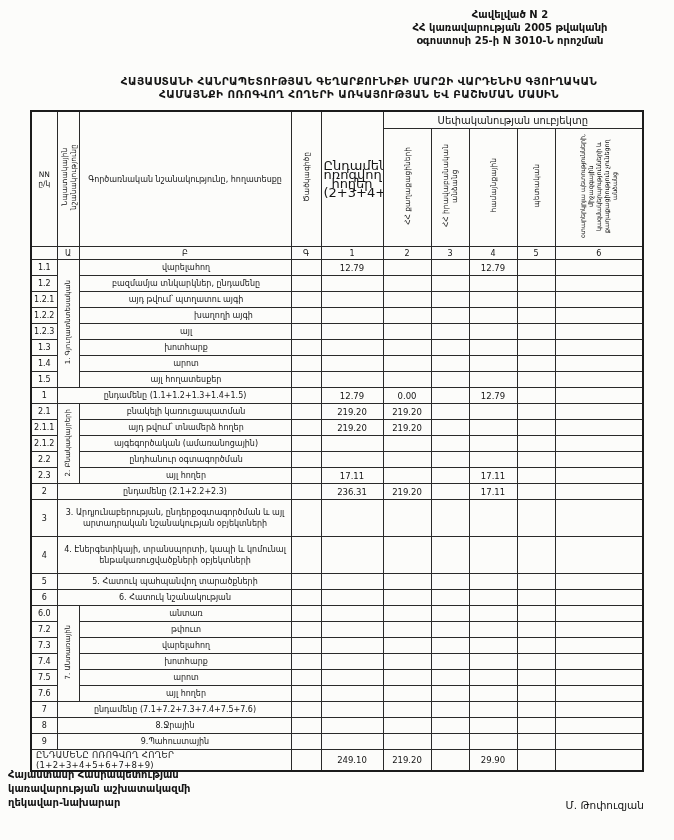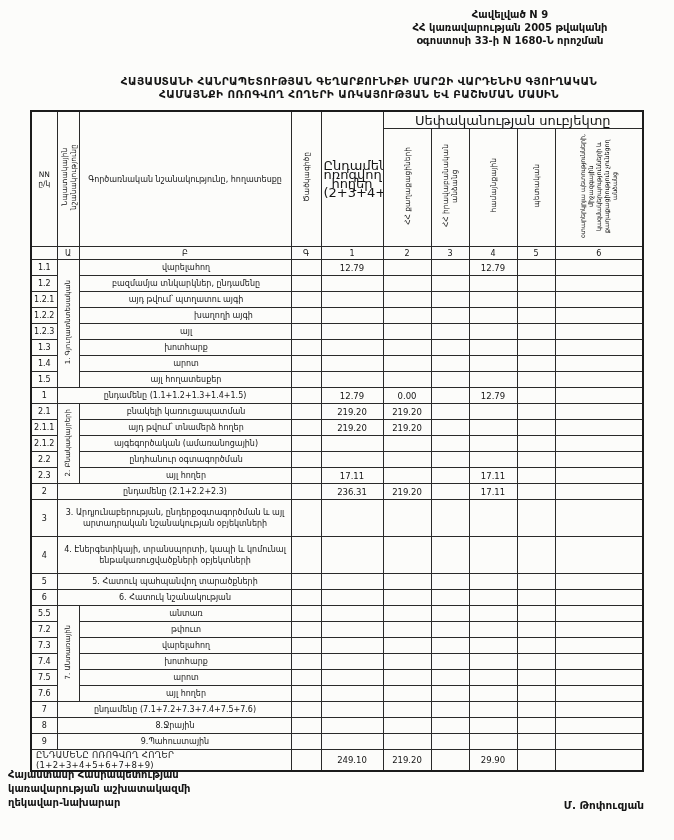--- a/index.html
+++ b/index.html
@@ -37,21 +37,21 @@
     border:2px solid #1c1c1c;
   }
   .land-table th, .land-table td {
     border:1px solid #2a2a2a;
     padding:0 2px;
     font-weight:normal;
     vertical-align:middle;
     overflow:hidden;
   }
   thead th { text-align:center; }
-  .h-own { height:16px; font-size:13px; }
+  .h-own { height:16px; font-size:10px; }
   thead tr.vert-row { height:118px; }
   thead tr.letters th { height:12px; font-size:8px; padding:0; }
   .h-label span { font-size:8px; display:block; text-align:center; }
   .h-total { font-size:13px; line-height:9px; }
   .h-nn { font-size:7.5px; line-height:9px; padding:0 1px; }
   .vtext {
     writing-mode:vertical-rl;
     transform:rotate(180deg);
     white-space:normal;
     display:inline-block;
@@ -71,32 +71,32 @@
   tbody tr.tall td.c-label { line-height:11px; }
   tbody tr.grand td { height:16px; }
   tbody td.c-grand { text-align:left; font-size:8.5px; letter-spacing:0.3px; }
   .footer {
     position:absolute;
     left:8px; right:8px; top:768px;
     font-size:10px; font-weight:bold; line-height:14px;
   }
   .signature {
     position:absolute; right:22px; top:30px;
-    font-size:10.5px; font-weight:bold;
+    font-size:10.5px; font-weight:normal;
   }
 </style>
 </head>
 <body>
 
 <div class="page">
 
   <div class="appendix">
-    <div>Հավելված N 9</div>
+    <div>Հավելված N 2</div>
     <div>ՀՀ կառավարության 2005 թվականի</div>
-    <div>օգոստոսի 33-ի N 1680-Ն որոշման</div>
+    <div>օգոստոսի 25-ի N 3010-Ն որոշման</div>
   </div>
 
   <div class="title">
     <div>ՀԱՅԱՍՏԱՆԻ ՀԱՆՐԱՊԵՏՈՒԹՅԱՆ ԳԵՂԱՐՔՈՒՆԻՔԻ ՄԱՐԶԻ ՎԱՐԴԵՆԻՍ ԳՅՈՒՂԱԿԱՆ</div>
     <div>ՀԱՄԱՅՆՔԻ ՈՌՈԳՎՈՂ ՀՈՂԵՐԻ ԱՌԿԱՅՈՒԹՅԱՆ ԵՎ ԲԱՇԽՄԱՆ ՄԱՍԻՆ</div>
   </div>
 
   <table class="land-table">
     <colgroup>
       <col style="width:26px">
@@ -347,21 +347,21 @@
           <td class="c-label" colspan="2">6. Հատուկ նշանակության</td>
           <td class="c-code"></td>
           <td class="c-val"></td>
           <td class="c-val"></td>
           <td class="c-val"></td>
           <td class="c-val"></td>
           <td class="c-val"></td>
           <td class="c-val"></td>
         </tr>
         <tr>
-          <td class="c-num">5.5</td>
+          <td class="c-num">6.0</td>
           <td class="c-group" rowspan="6"><span class="vtext">7. Անտառային</span></td>
           <td class="c-label">անտառ</td>
           <td class="c-code"></td>
           <td class="c-val"></td>
           <td class="c-val"></td>
           <td class="c-val"></td>
           <td class="c-val"></td>
           <td class="c-val"></td>
           <td class="c-val"></td>
         </tr>

